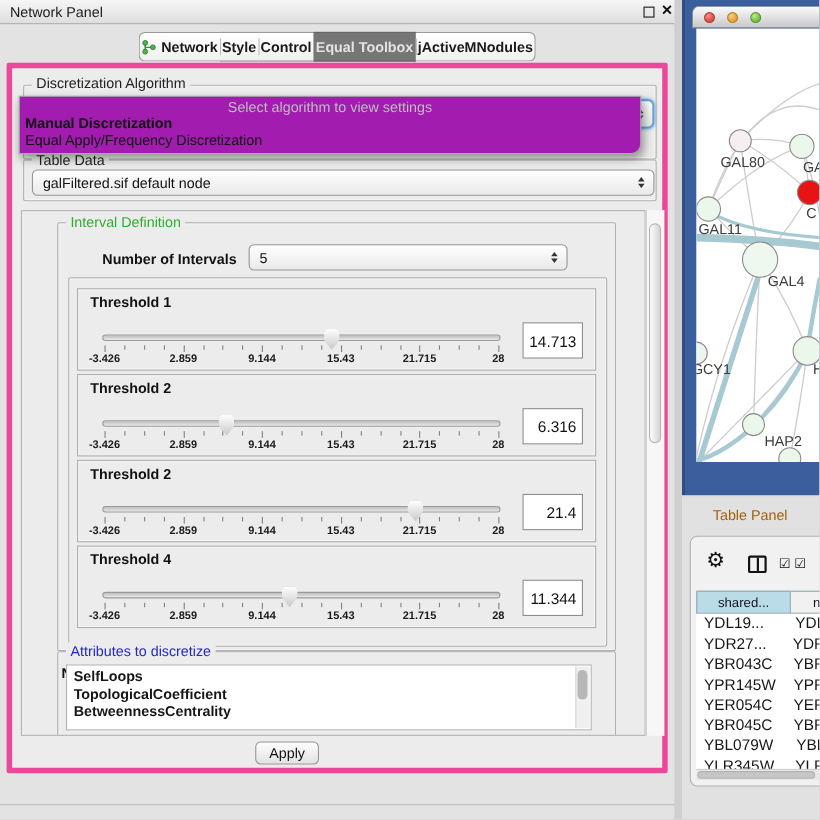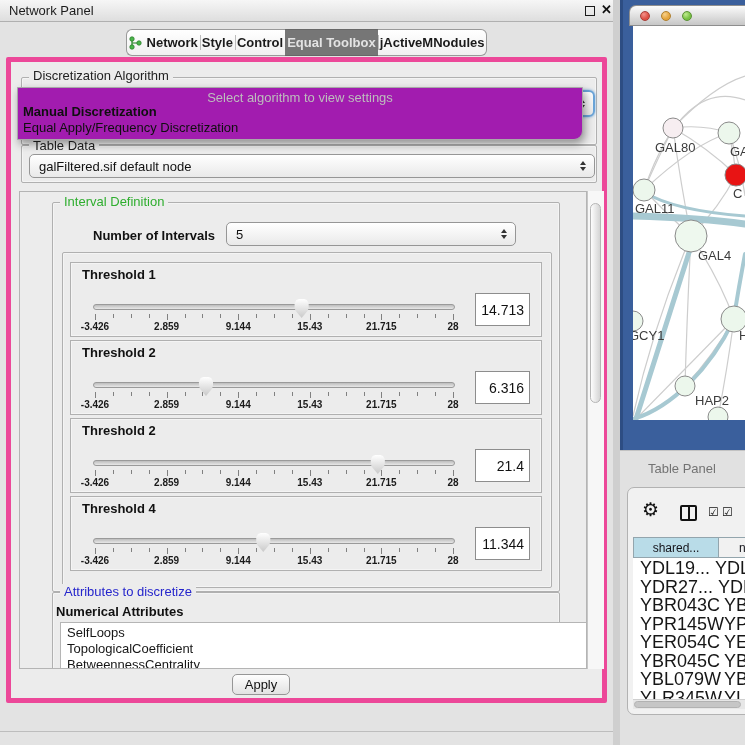--- a/index.html
+++ b/index.html
@@ -95,34 +95,34 @@
   #right-section { position:absolute; left:620px; top:0; width:125px; height:745px; background:#e1e1e1; }
   #net-frame { position:absolute; left:0; top:0; width:125px; height:450px;
                background:linear-gradient(90deg,#2d4d83 0 3px, #3a5f9c 3px 100%); }
   #net-titlebar { position:absolute; left:9px; top:5px; width:116px; height:21px;
                   background:linear-gradient(#fbfbfb,#c7c7c7); border:1px solid #8e8e8e; border-right:none;
                   border-radius:7px 0 0 0; }
   .light { position:absolute; top:5px; width:10px; height:10px; border-radius:50%; }
   #net-canvas { position:absolute; left:13px; top:26px; width:112px; height:394px; background:#fff; overflow:hidden; }
 
   #table-panel-bar { position:absolute; left:0; top:450px; width:125px; height:33px; background:#e1e1e1; border-top:1px solid #c2c2c2; }
-  #table-panel-title { position:absolute; left:28px; top:10px; font-size:13px; color:#737373; }
+  #table-panel-title { position:absolute; left:28px; top:10px; font-size:13px; color:#a16207; }
   #table-inner { position:absolute; left:7px; top:487px; width:130px; height:228px; background:#f1f1f1;
                  border:1px solid #b2b2b2; border-radius:7px; overflow:hidden; }
   #gear-ic { position:absolute; left:14px; top:12px; font-size:19px; color:#111; line-height:19px; }
   #split-ic { position:absolute; left:52px; top:17px; width:17px; height:16px; border:2px solid #111; border-radius:2px; }
   #split-ic::after { content:""; position:absolute; left:5.5px; top:0; bottom:0; width:2px; background:#111; }
   .chk-ic { position:absolute; top:17px; font-size:12px; color:#111; }
   #tbl-header { position:absolute; left:5px; top:49px; height:21px; display:flex; }
   .hcell { font-size:12px; color:#14141a; border:1px solid #93a5ad; display:flex; align-items:center; }
   .hcell.key { width:86px; background:#b9dce8; justify-content:center; }
   .hcell.plain { width:62px; background:#f1f1f1; border-left:none; padding-left:20px; }
   #tbl-rows { position:absolute; left:5px; top:70px; width:125px; background:#fff; height:145px; overflow:hidden; }
   .trow { height:18.5px; display:flex; background:#fff; }
-  .tcell { font-size:18px; color:#161616; white-space:nowrap; }
+  .tcell { font-size:14px; color:#161616; white-space:nowrap; }
   .tcell.c1 { width:86px; padding-left:7px; }
   .tcell.c2 { padding-left:5px; }
   #tbl-hscroll { position:absolute; left:5px; top:211px; width:115px; height:10px; background:#e7e7e7; border-top:1px solid #cfcfcf; }
   #tbl-hthumb { position:absolute; left:1px; top:1px; width:107px; height:7px; background:#c6c6c6; border:1px solid #b2b2b2; border-radius:4px; }
 
   svg text { font-family:"Liberation Sans", sans-serif; }
 </style>
 </head>
 <body>
 
@@ -343,21 +343,21 @@
                 <div class="tick-label" style="left: 358px;">28</div>
                 <div class="thumb" style="left: 160.757px;"></div>
               </div>
               <div class="value-box">11.344</div>
             </div>
           </div>
 
         <div class="group" style="left:32px; top:400px; width:508px; height:160px;"></div>
         <span class="group-title t-blue" style="left:40px; top:392px;">Attributes to discretize</span>
         <span style="position:absolute; left:36px; top:412px; font-size:13px; font-weight:bold; color:#111;">Numerical Attributes</span>
-        <div id="attr-list" style="left:40px; top:430px; width:553px; height:60px;">
+        <div id="attr-list" style="left:40px; top:412px; width:478px; height:60px;font-weight:bold;">
           <div id="attr-items" style="padding-top:2px;">
               <div class="attr-item">SelfLoops</div>
               <div class="attr-item">TopologicalCoefficient</div>
               <div class="attr-item">BetweennessCentrality</div>
             </div>
           <div id="attr-scroll">
             <div id="attr-thumb"></div>
           </div>
         </div>
       </div>

